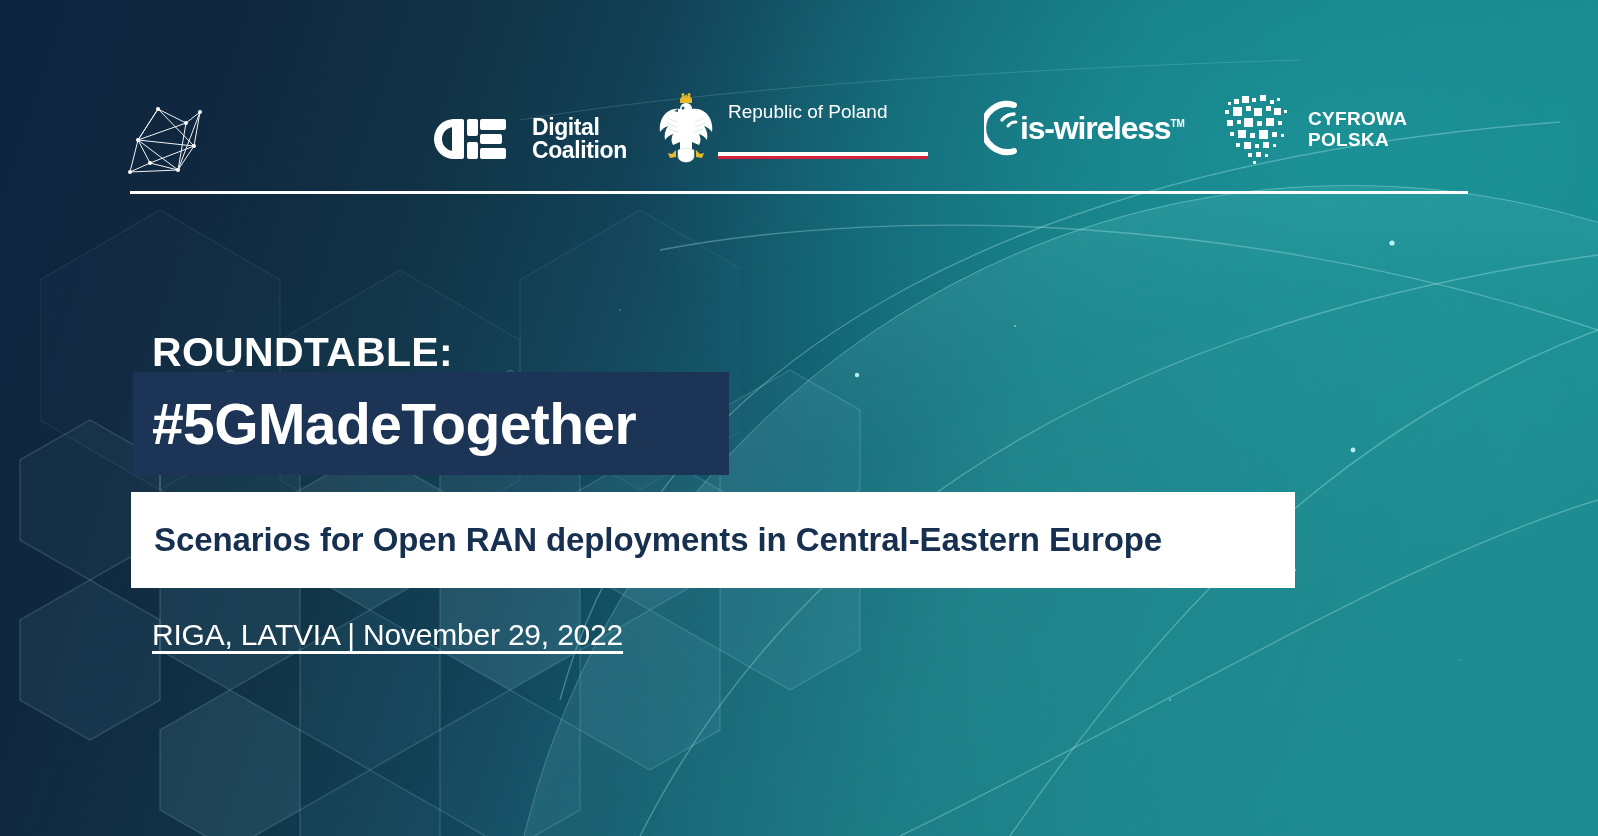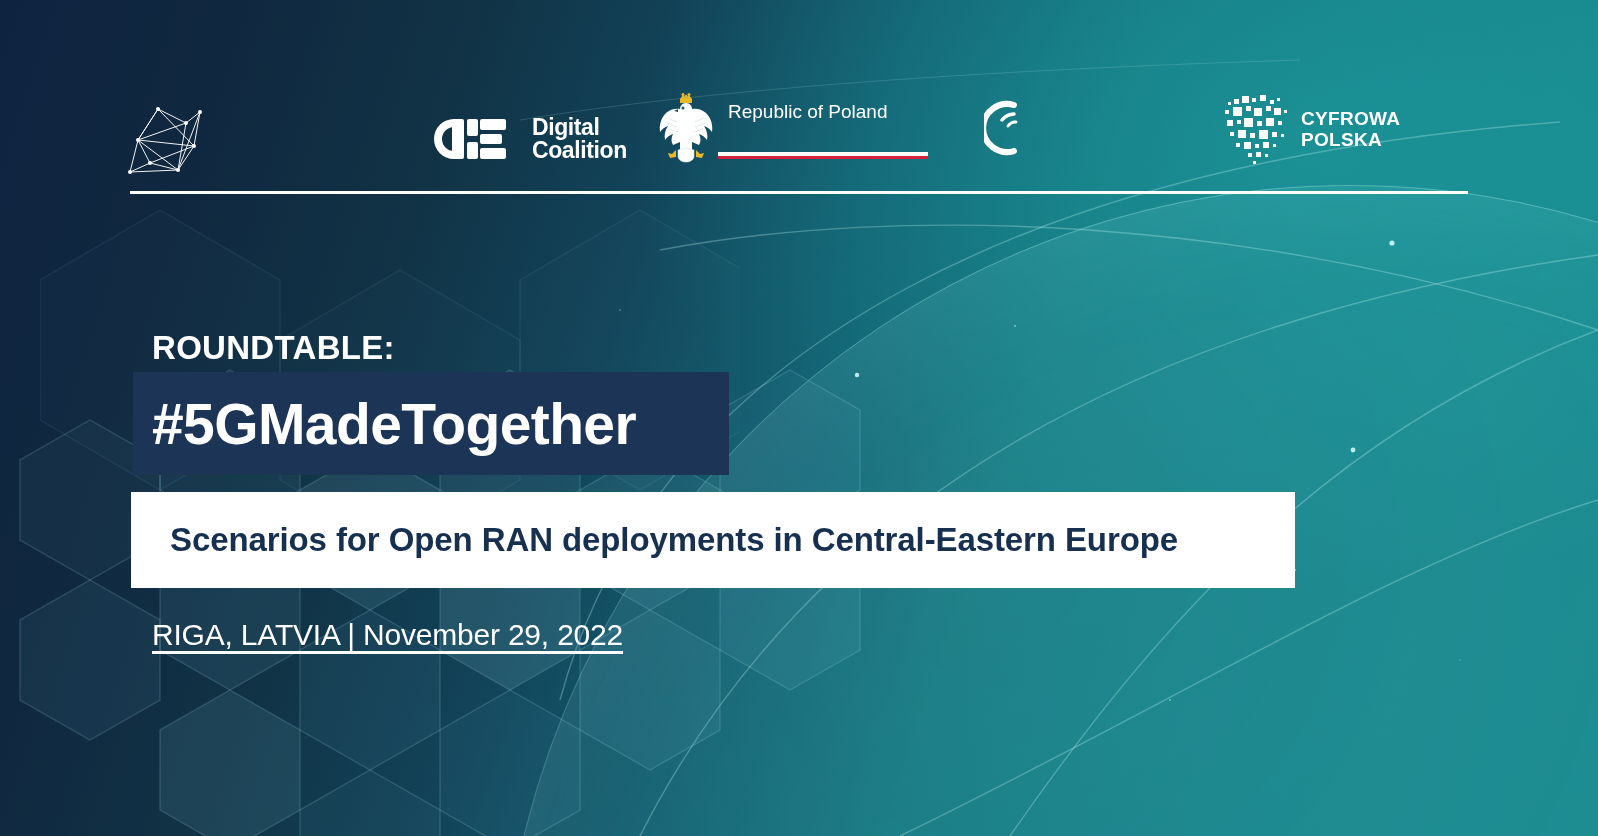--- a/index.html
+++ b/index.html
@@ -114,50 +114,50 @@
   .logo-isw { left:984px; top:100px; }
   .logo-isw .isw-text {
     font-size:32px; font-weight:bold; letter-spacing:-1.2px;
     font-style:normal; color:#fff; position:relative;
   }
   .logo-isw .tm {
     font-size:10px; vertical-align:super; font-weight:bold; letter-spacing:0;
   }
 
   
-  .logo-cp { left:1222px; top:92px; align-items:center; gap:5px; }
+  .logo-cp { left:1222px; top:92px; align-items:center; gap:12px; }
   .logo-cp .cp-text {
     font-size:19px; font-weight:bold; line-height:1.12; letter-spacing:0.3px;
   }
 
   
   .eyebrow {
     position:absolute; left:152px; top:329px;
-    font-size:33px; font-weight:bold; color:#ffffff;
+    font-size:41px; font-weight:bold; color:#ffffff;
     letter-spacing:0.3px;
   }
   .hash-block {
     position:absolute; left:133px; top:372px;
     width:596px; height:103px;
     background:#1c3557;
     display:flex; align-items:center;
   }
   .hash-block .hash-text {
     padding-left:19px;
     font-size:57px; font-weight:bold; color:#ffffff;
     letter-spacing:-0.6px; white-space:nowrap;
   }
   .subtitle-bar {
     position:absolute; left:131px; top:492px;
     width:1164px; height:96px;
     background:#ffffff;
     display:flex; align-items:center;
   }
   .subtitle-bar .subtitle-text {
-    padding-left:39px;
+    padding-left:23px;
     font-size:33px; font-weight:bold; color:#17304f;
     letter-spacing:-0.1px; white-space:nowrap;
   }
   .datestamp {
     position:absolute; left:152px; top:618px;
     font-size:30px; font-weight:normal; color:#ffffff;
     text-decoration:underline; text-underline-offset:6px;
     text-decoration-thickness:3px;
     letter-spacing:-0.2px; white-space:nowrap;text-align:right;
   }
@@ -309,20 +309,21 @@
     <div class="mfa-flagbar"></div>
 
     <div class="logo logo-isw">
       <svg width="44" height="56" viewBox="0 0 44 56" style="margin-right:-8px;">
         <g fill="none" stroke="#ffffff" stroke-linecap="round">
           <path d="M30,5 A24,24 0 1 0 30,51" stroke-width="6"></path>
           <path d="M30,14 A16,16 0 0 0 18,20" stroke-width="3.5"></path>
           <path d="M32,22 A9,9 0 0 0 24,26" stroke-width="3"></path>
         </g>
       </svg>
+      <span class="isw-text"><span>is-wireless</span><span class="tm">TM</span></span>
     </div>
 
     <div class="logo logo-cp">
       <svg width="74" height="74" viewBox="0 0 74 74">
         <g fill="#ffffff">
           <rect x="6" y="10" width="3" height="3"></rect>
           <rect x="12" y="7" width="5" height="5"></rect>
           <rect x="20" y="4" width="7" height="7"></rect>
           <rect x="30" y="6" width="4" height="4"></rect>
           <rect x="38" y="3" width="6" height="6"></rect>

